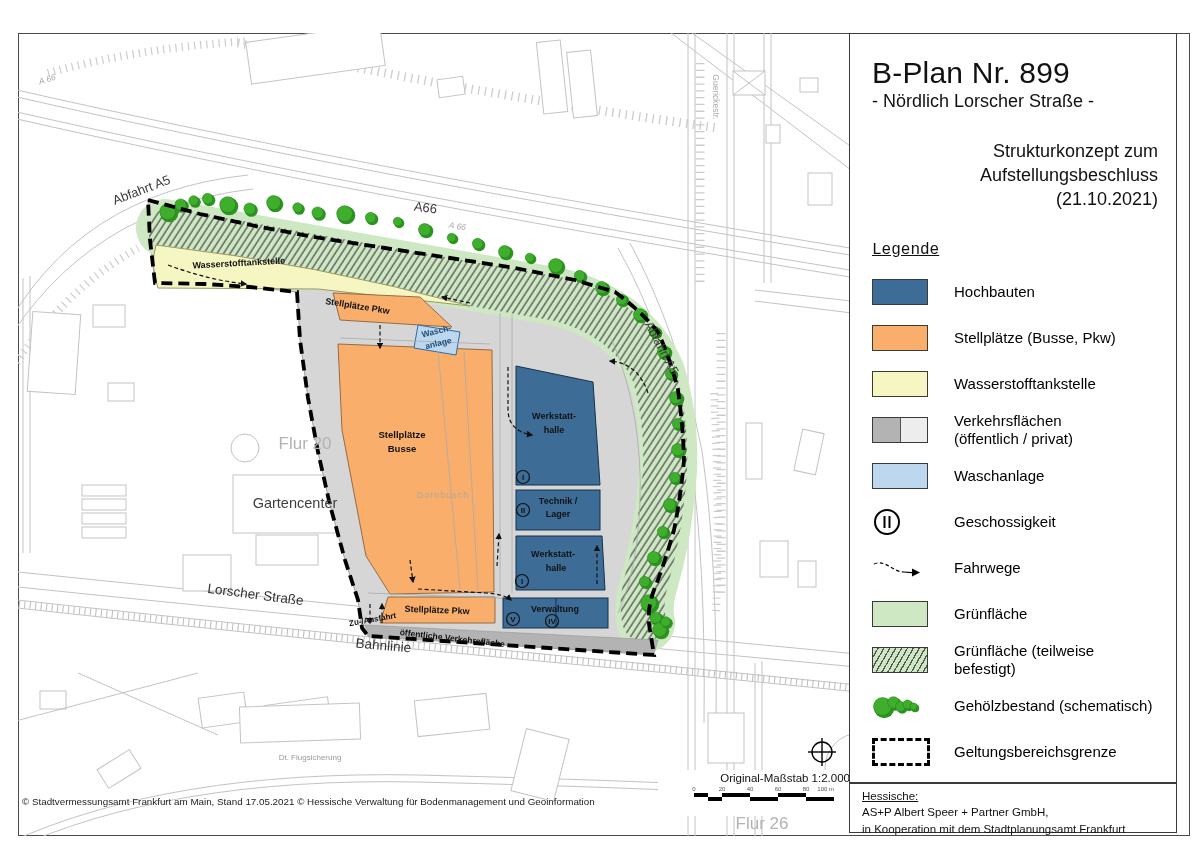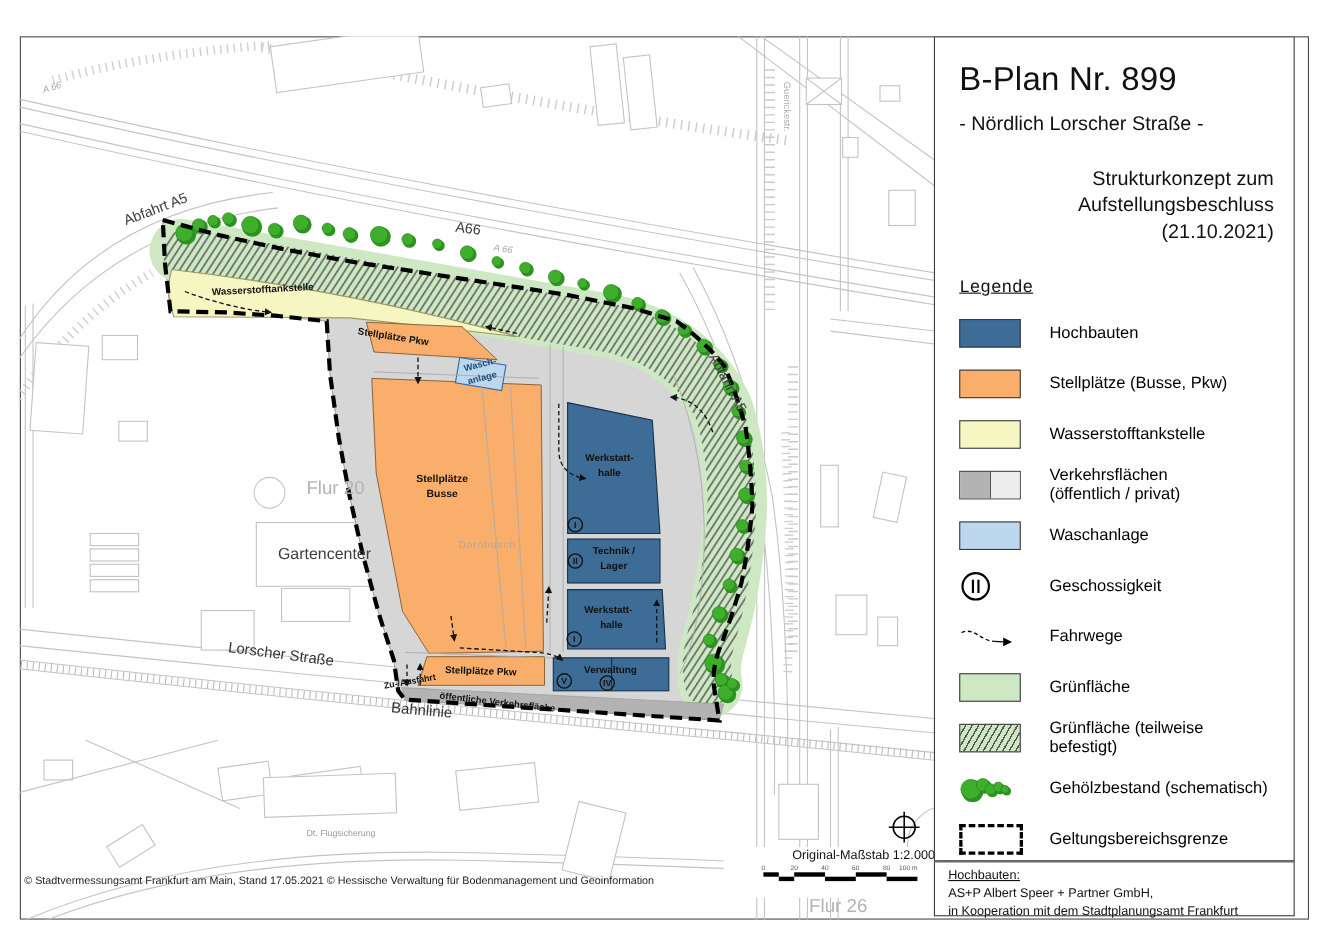--- a/index.html
+++ b/index.html
@@ -4,21 +4,21 @@
 <style>
   html,body{margin:0;padding:0;background:#fff;width:1200px;height:850px;overflow:hidden;
     font-family:"Liberation Sans",sans-serif;}
   .stage{position:relative;width:1200px;height:850px;background:#fff;}
   .frame{position:absolute;left:18px;top:33px;width:1172px;height:803px;border:1.2px solid #4a4a4a;box-sizing:border-box;}
   .mapsvg{position:absolute;left:18px;top:33px;z-index:1;}
   
   .panel{position:absolute;left:849px;top:33px;width:328px;height:750px;background:#fff;
     border:1.3px solid #3a3a3a;box-sizing:border-box;z-index:3;padding:22px 18px 0 22px;}
   .p-title{font-size:30px;color:#111;letter-spacing:.2px;}
-  .p-sub{font-size:18px;color:#111;margin-top:12px;}
+  .p-sub{font-size:18px;color:#111;margin-top:1px;}
   .p-concept{margin-top:28px;font-size:18px;line-height:1.32;color:#111;text-align:right;}
   .p-leghead{margin-top:30px;font-size:16px;color:#111;text-decoration:underline;font-family:Liberation Mono, monospace;}
   .leg-list{margin-top:10px;}
   .leg-row{display:flex;align-items:center;height:46px;}
   .leg-icon{width:58px;min-width:58px;display:flex;align-items:center;margin-right:24px;}
   .leg-label{font-size:15px;color:#000000;line-height:1.2;}
   .sw{width:56px;height:26px;border:1px solid #3a3a3a;box-sizing:border-box;}
   .sw.hatch{background-image:repeating-linear-gradient(120deg,rgba(0,0,0,0) 0 3.8px,#565656 3.8px 5.1px);}
   .sw.split{display:flex;padding:0;}
   .sw.split div{flex:1;height:100%;}
@@ -421,21 +421,21 @@
         <div class="leg-row">
           <div class="leg-icon">
             <div class="dashed-rect"></div>
           </div>
     <div class="leg-label">Geltungsbereichsgrenze</div>
         </div>
       </div>
 </div>
 
 <div class="verfasser">
-  <div class="vh">Hochbauten:</div>
+  <div class="vh">Hessische:</div>
   <div>AS+P Albert Speer + Partner GmbH,</div>
   <div>in Kooperation mit dem Stadtplanungsamt Frankfurt</div>
 </div>
 
 <div class="scalebox">
   <div class="st">Original-Maßstab 1:2.000</div>
   <svg id="scalebar" width="164" height="24" viewBox="0 0 164 24">
         <rect x="8" y="9" width="14" height="4" fill="#000"></rect>
         <rect x="36" y="9" width="28" height="4" fill="#000"></rect>
         <rect x="92" y="9" width="28" height="4" fill="#000"></rect>

